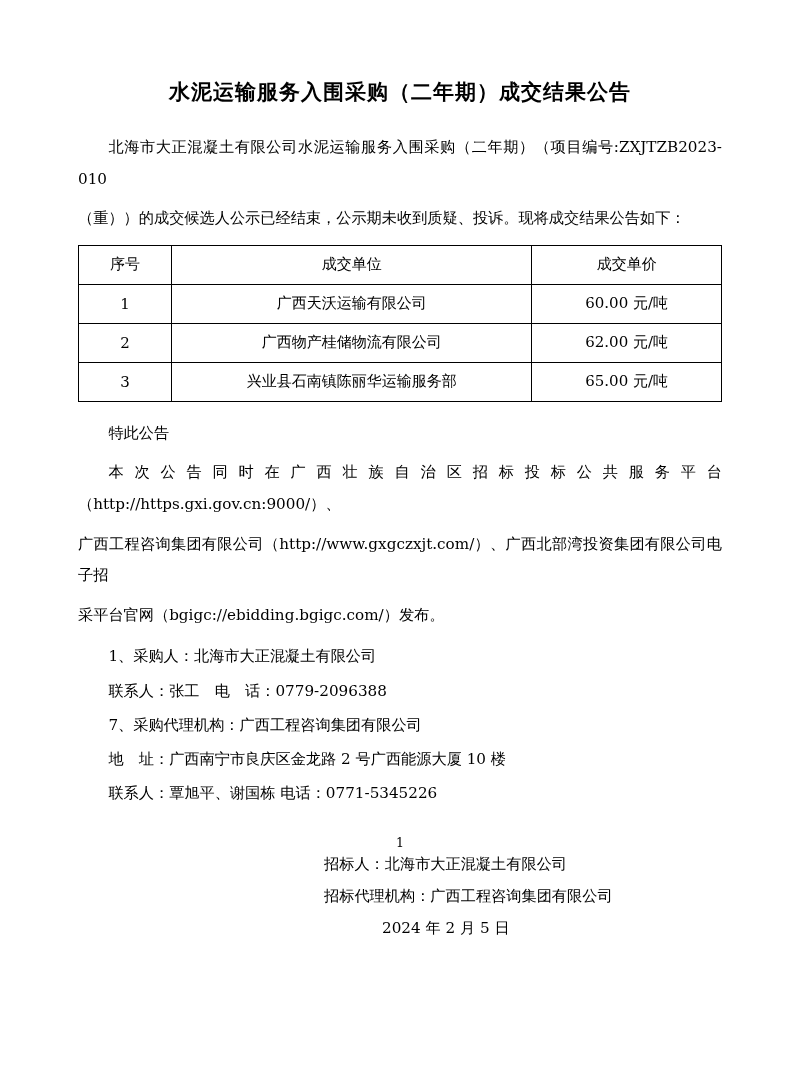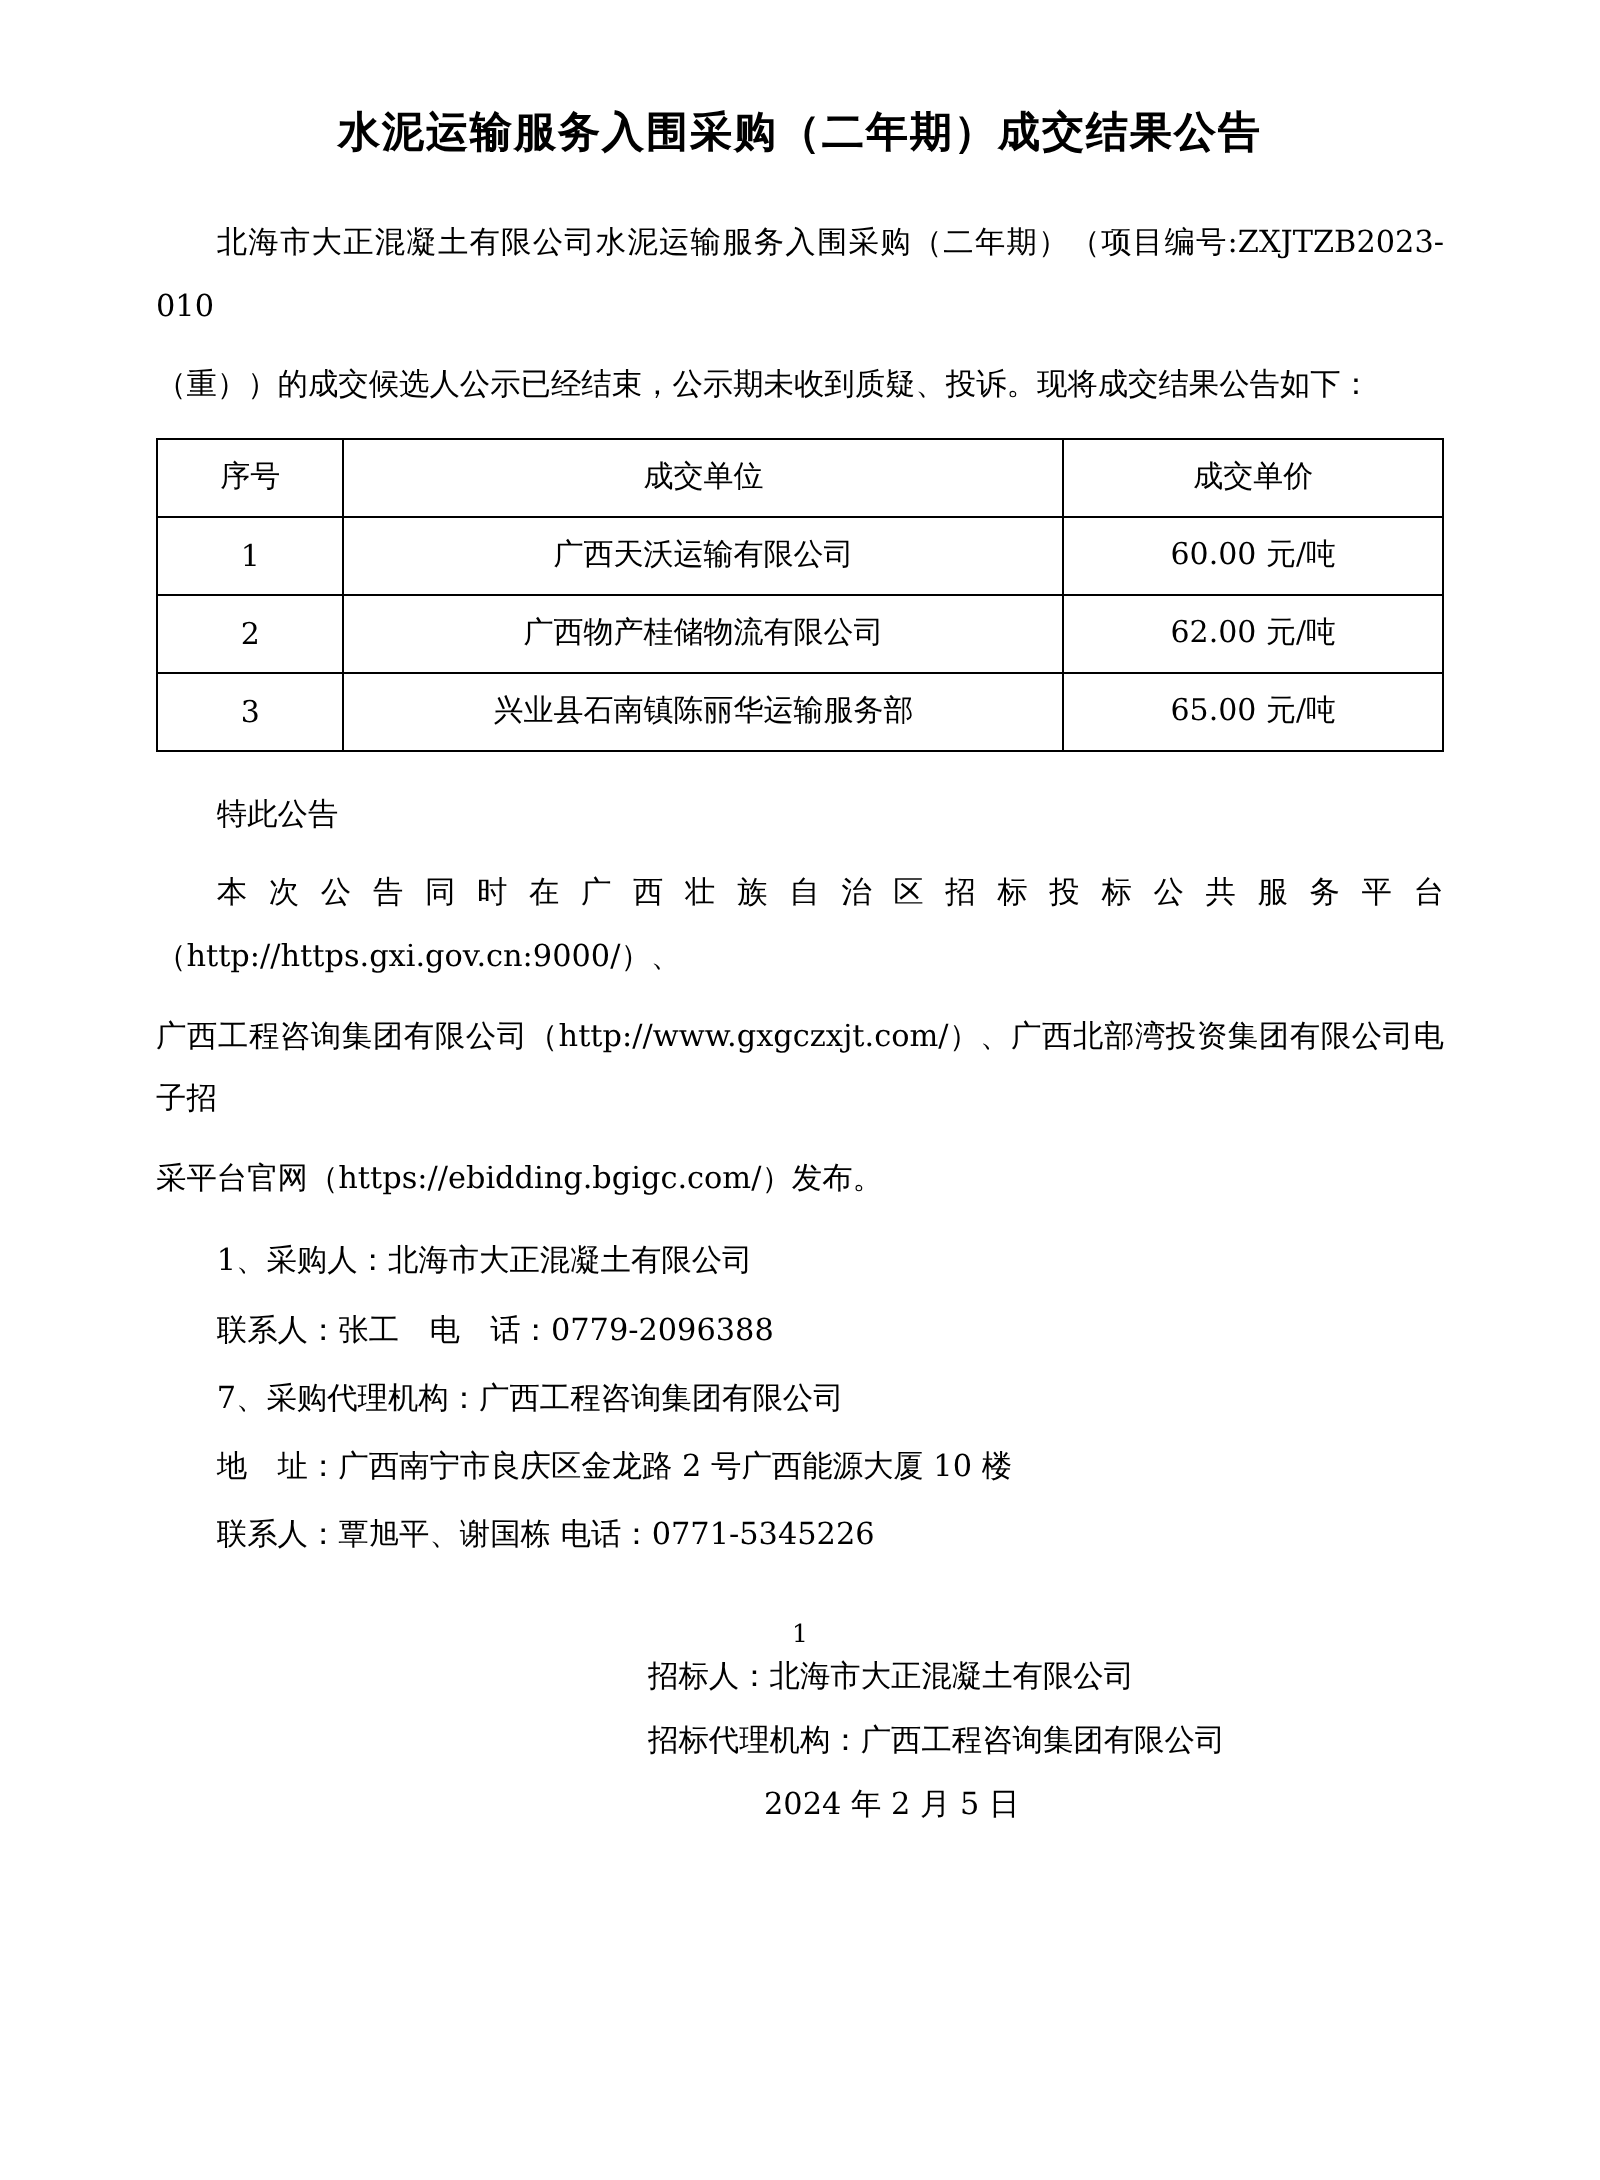--- a/index.html
+++ b/index.html
@@ -14,20 +14,21 @@
     color: #000000;
     position: relative;
     overflow: hidden;
   }
   .page {
     width: 800px;
     height: 850px;
     box-sizing: border-box;
     padding: 34px 78px 0 78px;
     position: relative;
+    margin-top: 26px;
   }
   .doc-title {
     text-align: center;
     font-size: 21px;
     font-weight: bold;
     letter-spacing: 1px;
     margin: 18px 0 26px 0;
     font-family: "DejaVu Serif", "Liberation Serif", serif;
   }
   p.body-par {
@@ -129,21 +130,21 @@
         <td>兴业县石南镇陈丽华运输服务部</td>
         <td>65.00 元/吨</td>
       </tr>
     </tbody>
   </table>
 
   <p class="body-par indent2">特此公告</p>
 
   <p class="body-par indent2 mono-url">本次公告同时在广西壮族自治区招标投标公共服务平台（http://https.gxi.gov.cn:9000/）、</p>
   <p class="body-par mono-url">广西工程咨询集团有限公司（http://www.gxgczxjt.com/）、广西北部湾投资集团有限公司电子招</p>
-  <p class="body-par mono-url">采平台官网（https://ebidding.bgigc.com/）发布。</p>
+  <p class="body-par mono-url">采平台官网（bgigc://ebidding.bgigc.com/）发布。</p>
 
   <p class="blockline indent2">1、采购人：北海市大正混凝土有限公司</p>
   <p class="blockline indent2">联系人：张工　电　话：0779-2096388</p>
   <p class="blockline indent2">7、采购代理机构：广西工程咨询集团有限公司</p>
   <p class="blockline indent2">地　址：广西南宁市良庆区金龙路 2 号广西能源大厦 10 楼</p>
   <p class="blockline indent2">联系人：覃旭平、谢国栋 电话：0771-5345226</p>
 
   <div class="sig-block">
     <p class="sig-line">招标人：北海市大正混凝土有限公司</p>
     <p class="sig-line">招标代理机构：广西工程咨询集团有限公司</p>

